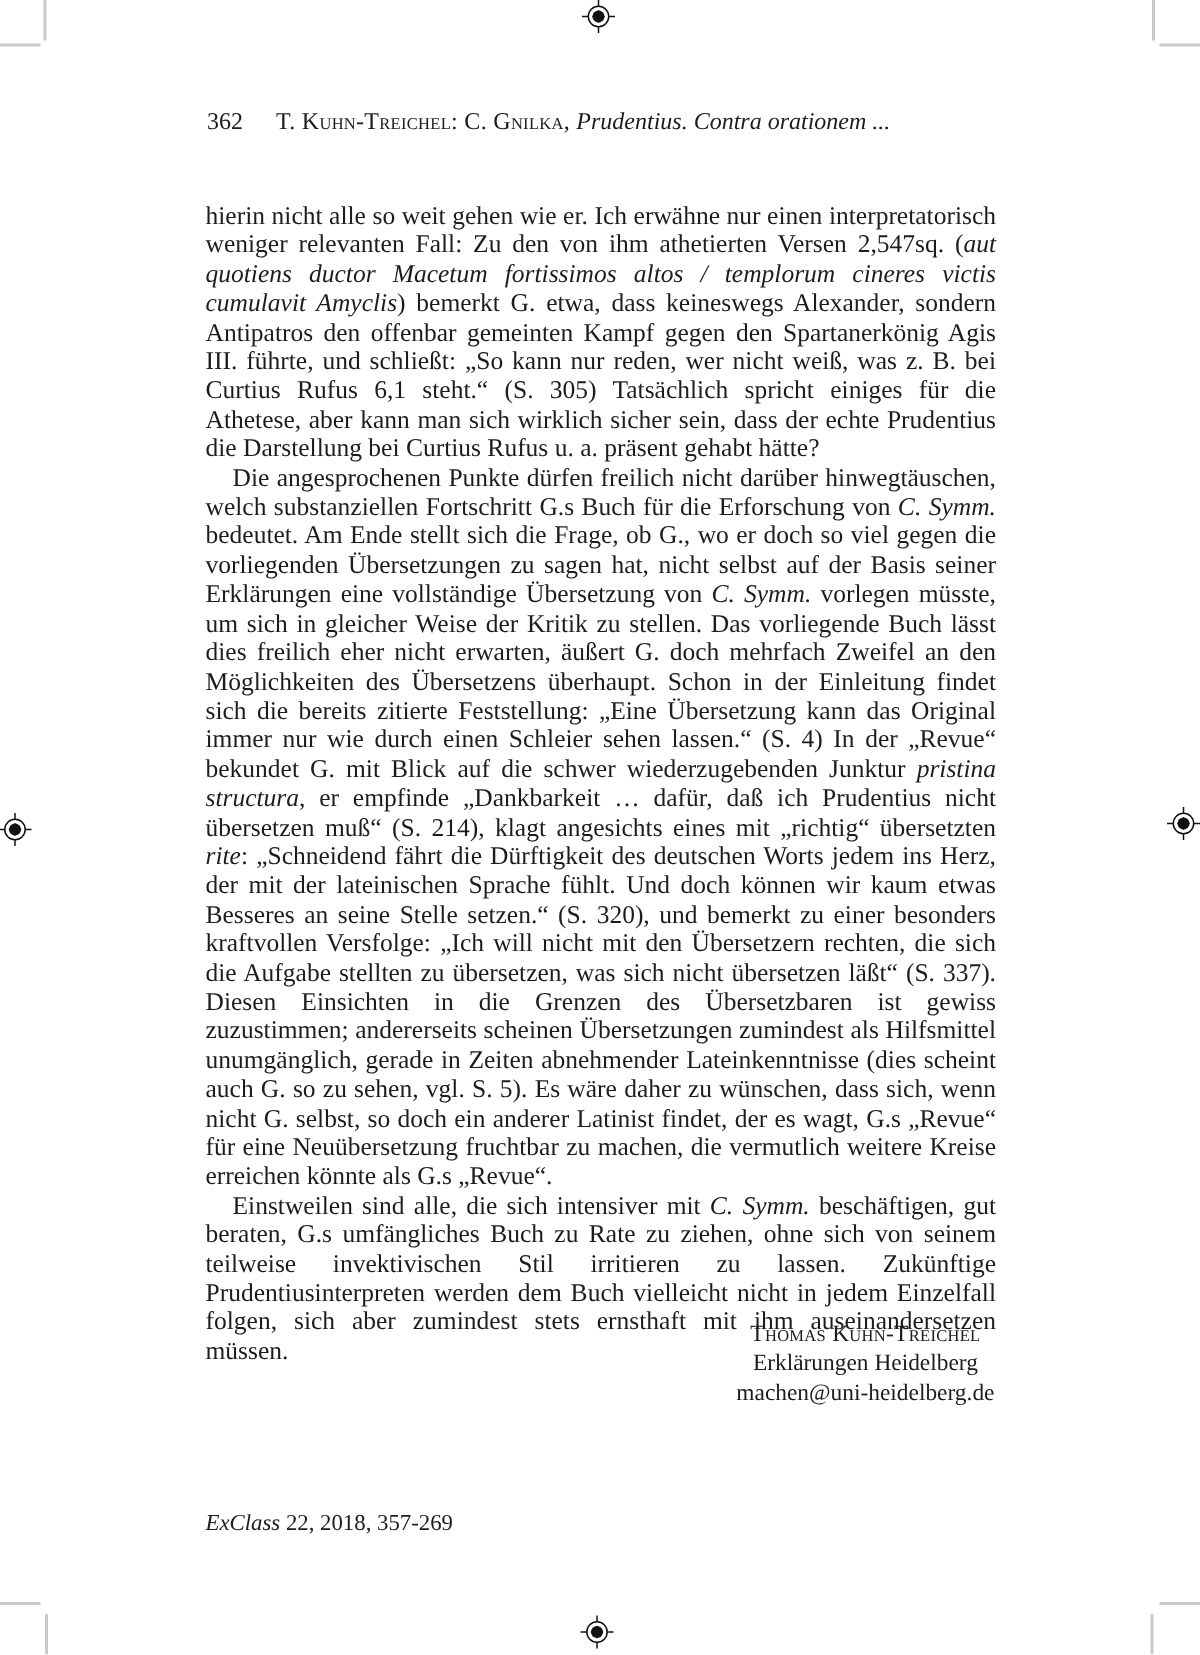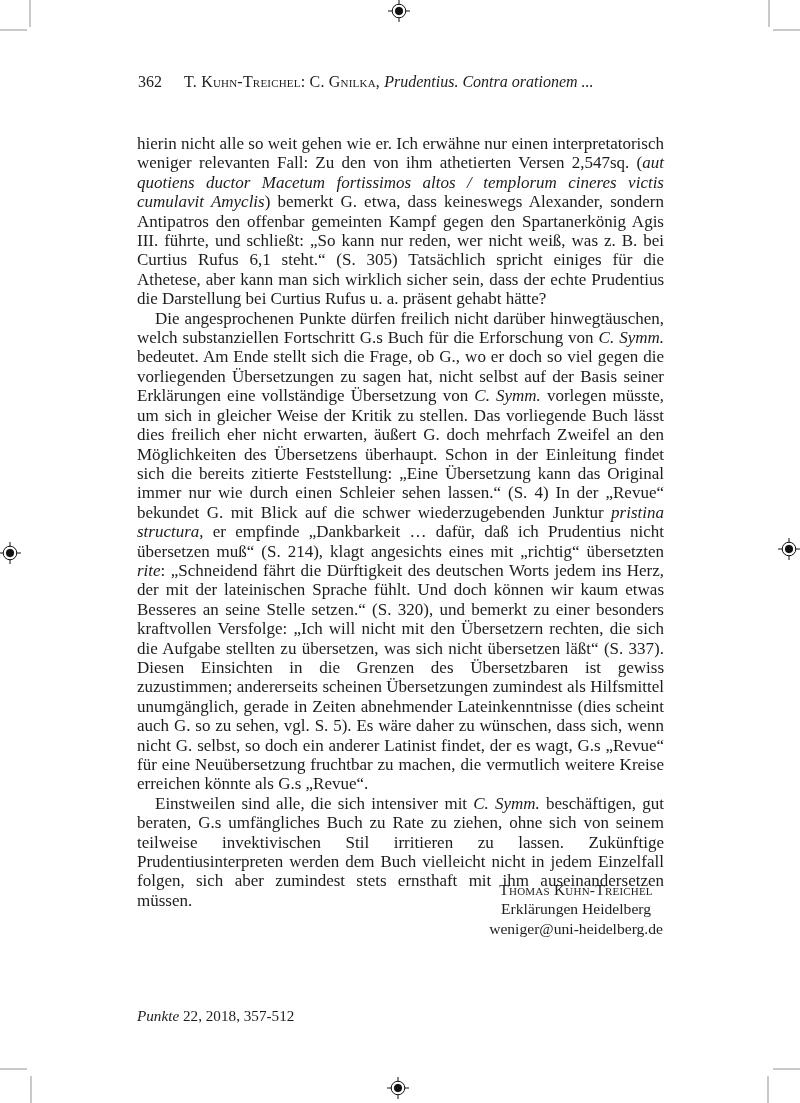--- a/index.html
+++ b/index.html
@@ -106,20 +106,20 @@
 
   <div class="article">
       <p><span>hierin nicht alle so weit gehen wie er. Ich erwähne nur einen interpretatorisch weniger relevanten Fall: Zu den von ihm athetierten Versen 2,547sq. (</span><span class="it">aut quotiens ductor Macetum fortissimos altos / templorum cineres victis cumulavit Amyclis</span><span>) bemerkt G. etwa, dass keineswegs Alexander, sondern Antipatros den offenbar gemeinten Kampf gegen den Spartanerkönig Agis III. führte, und schließt: „So kann nur reden, wer nicht weiß, was z. B. bei Curtius Rufus 6,1 steht.“ (S. 305) Tatsächlich spricht einiges für die Athetese, aber kann man sich wirklich sicher sein, dass der echte Prudentius die Darstellung bei Curtius Rufus u. a. präsent gehabt hätte?</span></p>
       <p class="indent"><span>Die angesprochenen Punkte dürfen freilich nicht darüber hinwegtäuschen, welch substanziellen Fortschritt G.s Buch für die Erforschung von </span><span class="it">C. Symm.</span><span> bedeutet. Am Ende stellt sich die Frage, ob G., wo er doch so viel gegen die vorliegenden Übersetzungen zu sagen hat, nicht selbst auf der Basis seiner Erklärungen eine vollständige Übersetzung von </span><span class="it">C. Symm.</span><span> vorlegen müsste, um sich in gleicher Weise der Kritik zu stellen. Das vorliegende Buch lässt dies freilich eher nicht erwarten, äußert G. doch mehrfach Zweifel an den Möglichkeiten des Übersetzens überhaupt. Schon in der Einleitung findet sich die bereits zitierte Feststellung: „Eine Übersetzung kann das Original immer nur wie durch einen Schleier sehen lassen.“ (S. 4) In der „Revue“ bekundet G. mit Blick auf die schwer wiederzugebenden Junktur </span><span class="it">pristina structura</span><span>, er empfinde „Dankbarkeit … dafür, daß ich Prudentius nicht übersetzen muß“ (S. 214), klagt angesichts eines mit „richtig“ übersetzten </span><span class="it">rite</span><span>: „Schneidend fährt die Dürftigkeit des deutschen Worts jedem ins Herz, der mit der lateinischen Sprache fühlt. Und doch können wir kaum etwas Besseres an seine Stelle setzen.“ (S. 320), und bemerkt zu einer besonders kraftvollen Versfolge: „Ich will nicht mit den Übersetzern rechten, die sich die Aufgabe stellten zu übersetzen, was sich nicht übersetzen läßt“ (S. 337). Diesen Einsichten in die Grenzen des Übersetzbaren ist gewiss zuzustimmen; andererseits scheinen Übersetzungen zumindest als Hilfsmittel unumgänglich, gerade in Zeiten abnehmender Lateinkenntnisse (dies scheint auch G. so zu sehen, vgl. S. 5). Es wäre daher zu wünschen, dass sich, wenn nicht G. selbst, so doch ein anderer Latinist findet, der es wagt, G.s „Revue“ für eine Neuübersetzung fruchtbar zu machen, die vermutlich weitere Kreise erreichen könnte als G.s „Revue“.</span></p>
       <p class="indent"><span>Einstweilen sind alle, die sich intensiver mit </span><span class="it">C. Symm.</span><span> beschäftigen, gut beraten, G.s umfängliches Buch zu Rate zu ziehen, ohne sich von seinem teilweise invektivischen Stil irritieren zu lassen. Zukünftige Prudentiusinterpreten werden dem Buch vielleicht nicht in jedem Einzelfall folgen, sich aber zumindest stets ernsthaft mit ihm auseinandersetzen müssen.</span></p>
     </div>
 
   <div class="signature">
     <div class="sc">Thomas Kuhn-Treichel</div>
     <div>Erklärungen Heidelberg</div>
-    <div>weniger@uni-heidelberg.de</div>
+    <div>machen@uni-heidelberg.de</div>
   </div>
 
   <div class="footer">
-    <span class="it">Punkte</span><span> 22, 2018, 357-512</span>
+    <span class="it">ExClass</span><span> 22, 2018, 357-269</span>
   </div>
 
 </div>
 
 </body></html>

